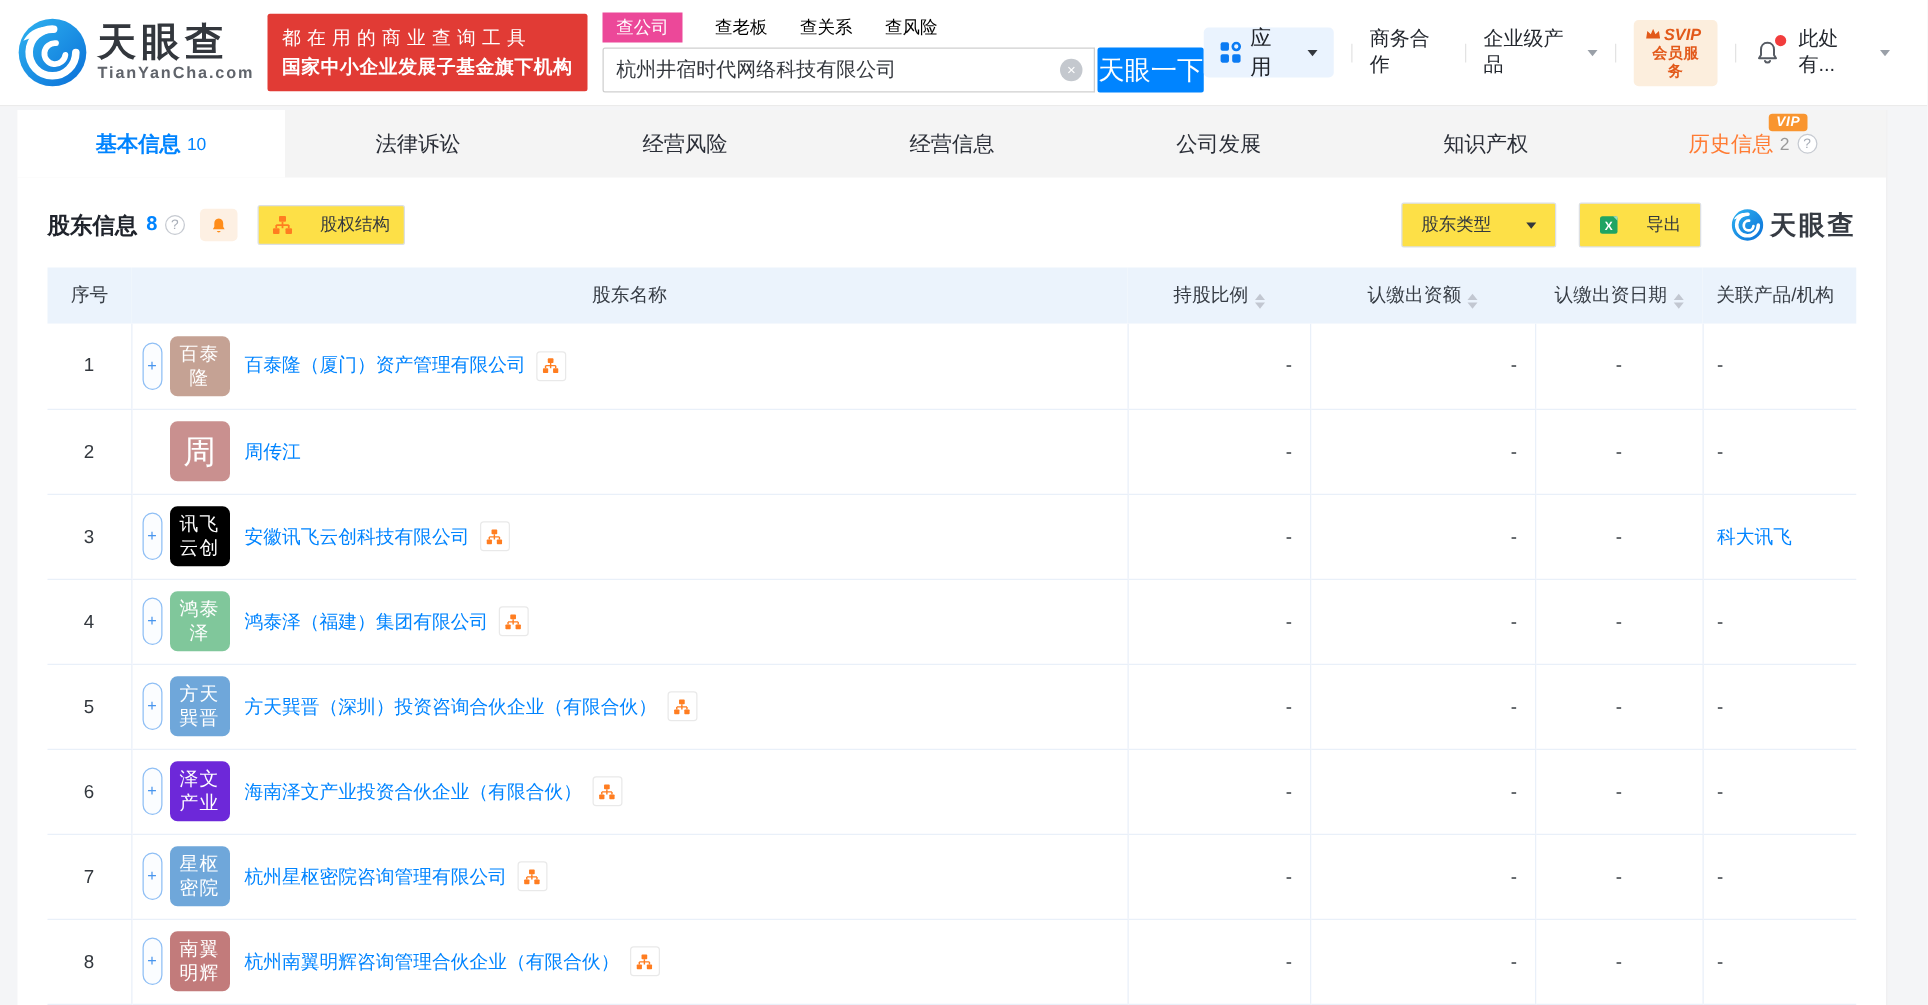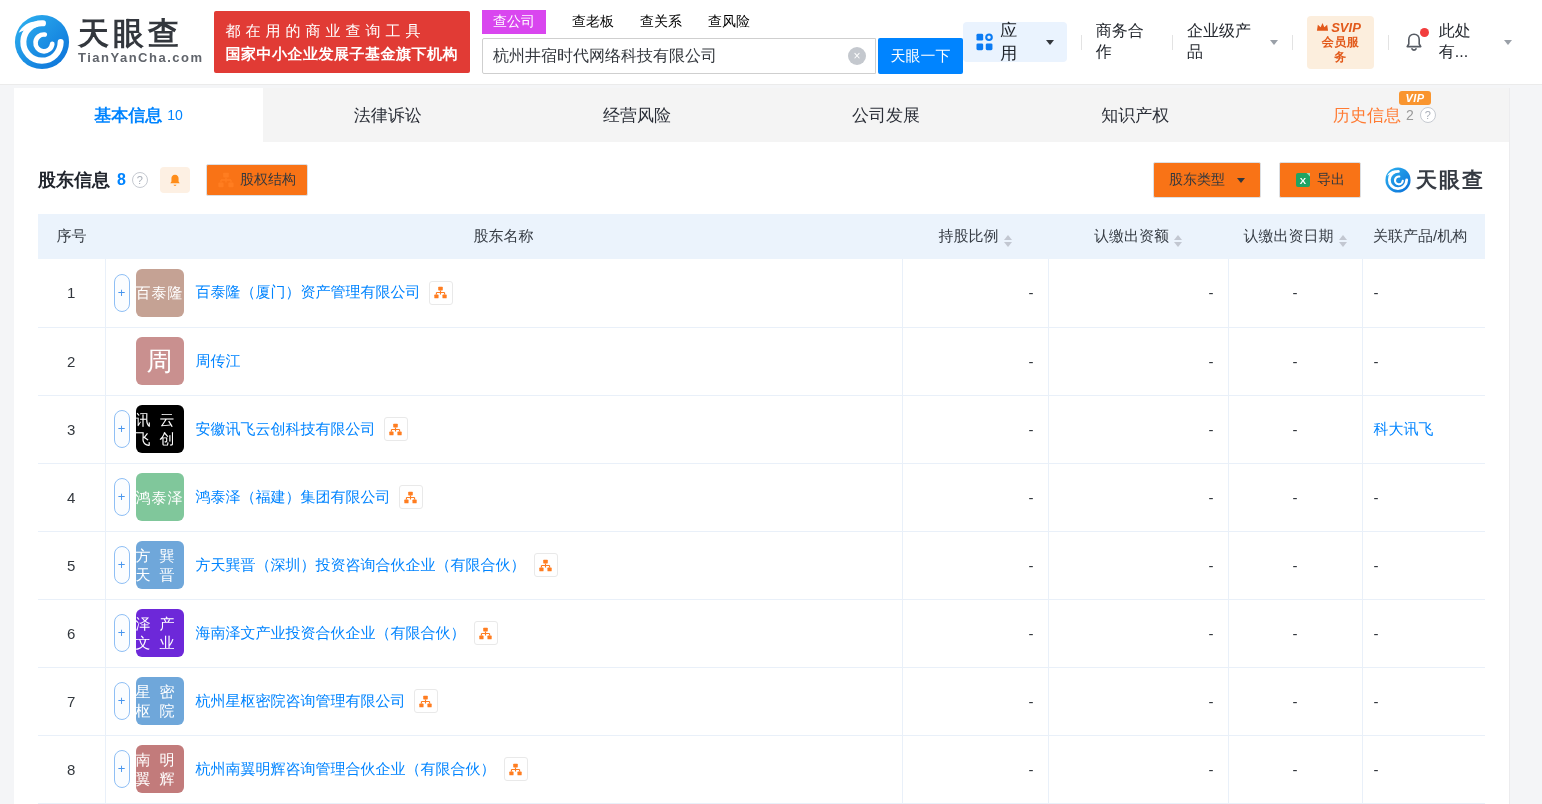--- a/index.html
+++ b/index.html
@@ -14,26 +14,26 @@
 .swirl{width:56px;height:56px;display:block}
 .logo-txt{margin-left:8px}
 .logo-cn{font-size:31px;font-weight:800;letter-spacing:4px;color:#33373d;line-height:32px}
 .logo-en{font-size:13px;color:#60646b;letter-spacing:1.5px;line-height:16px;font-weight:700}
 .promo{margin-left:10px;background:#e13b35;color:#fff;padding:8px 12px;line-height:23px;font-size:15px;border-radius:2px}
 .promo1{letter-spacing:5px;font-weight:400;white-space:nowrap}
 .promo2{letter-spacing:.5px;font-weight:700;white-space:nowrap}
 .search{margin-left:12px}
 .stabs{display:flex;align-items:flex-end;gap:26px;margin-bottom:4px;height:24px}
 .stab{font-size:14px;color:#000000;padding:3px 0;cursor:pointer}
-.stab.active{background:#d946ef;color:#fff;padding:3px 11px}
+.stab.active{background:#ec4899;color:#fff;padding:3px 11px}
 .srow{display:flex}
 .sinwrap{position:relative;width:394px}
 .sinput{width:100%;height:36px;border:1px solid #cfcfcf;border-radius:2px 0 0 2px;font-size:16px;color:#33373d;padding:0 34px 0 10px;outline:none;font-family:inherit}
 .sclear{position:absolute;right:10px;top:9px;width:18px;height:18px;border-radius:50%;background:#c4c8ce;color:#fff;font-size:12px;line-height:18px;text-align:center;cursor:pointer}
-.sbtn{height:36px;width:85px;margin-left:2px;background:#0084ff;color:#fff;font-size:15px;border-radius:2px}
+.sbtn{height:36px;width:85px;margin-left:2px;background:#0084ff;color:#fff;font-size:21px;border-radius:2px}
 .tmenu{margin-left:auto;margin-right:30px;display:flex;align-items:center;gap:14px}
 .apps{display:flex;align-items:center;gap:7px;background:#eaf3fe;border-radius:4px;height:40px;padding:6px 13px;cursor:pointer;font-size:17px;color:#20242b}
 .grid-ic{width:18px;height:18px}
 .vline{width:1px;height:15px;background:#e3e3e3}
 .mitem{display:flex;align-items:center;font-size:16px;color:#24282f}
 .caret{display:inline-block;width:0;height:0;border-left:4px solid transparent;border-right:4px solid transparent;border-top:5px solid #33373d;margin-left:6px}
 .caret.gray{border-top-color:#9aa0a8}
 .svip{background:#fceedd;border-radius:4px;padding:4px 9px;text-align:center;cursor:pointer;line-height:15px}
 .svip1{display:flex;align-items:center;gap:2px;font-size:13px;font-weight:700;font-style:italic;color:#e2591a}
 .svip2{font-size:12px;font-weight:700;color:#e2591a;letter-spacing:.5px}
@@ -54,21 +54,21 @@
 .vip-badge{position:absolute;top:3px;left:56%;background:#f9952f;color:#fff;font-size:11px;font-weight:700;font-style:italic;padding:1px 6px;border-radius:3px;letter-spacing:.5px}
 .qmark{display:inline-flex;align-items:center;justify-content:center;width:16px;height:16px;border:1px solid #c6cad1;border-radius:50%;color:#a8aeb8;font-size:11px;margin-left:6px;cursor:pointer;background:#fff}
 
 
 .content{padding:0 24px}
 .sec-head{display:flex;align-items:center;justify-content:space-between;padding:20px 0 16px}
 .sh-left,.sh-right{display:flex;align-items:center}
 .sec-title{font-size:18px;font-weight:700;color:#20242c}
 .sec-count{font-size:16px;font-weight:700;color:#0084ff;margin-left:7px}
 .bell-sub{width:30px;height:26px;background:#fdf0e3;border-radius:4px;display:inline-flex;align-items:center;justify-content:center;margin-left:12px;cursor:pointer}
-.btn{display:inline-flex;align-items:center;gap:6px;height:32px;border:1px solid #dcdfe3;border-radius:2px;background:#f97316;padding:0 11px;font-size:14px;color:#33383e}
+.btn{display:inline-flex;align-items:center;gap:22px;height:32px;border:1px solid #dcdfe3;border-radius:2px;background:#fde047;padding:0 11px;font-size:14px;color:#33383e}
 .btn.equity{margin-left:16px}
 .btn.type,.btn.export{height:36px;padding:0 15px}
 .btn.export{margin-left:18px}
 .orgic{color:#ff7d20;display:inline-flex}
 .wm{display:flex;align-items:center;gap:5px;margin-left:24px}
 .wm span{font-size:21px;font-weight:800;letter-spacing:2px;color:#363b43}
 
 
 .shtable{width:100%;border-collapse:collapse;table-layout:fixed}
 .shtable thead th{background:#ebf3fc;height:45px;font-size:15px;font-weight:400;color:#363c44;text-align:center}
@@ -79,21 +79,21 @@
 .sort .sd{border-top:5px solid #c2c7d1}
 .shtable tbody td{height:68px;border-bottom:1px solid #e9f0f9;font-size:15px;color:#33383e;background:#fff}
 .shtable tbody td+td{border-left:1px solid #e9f0f9}
 .td-no{text-align:center}
 .td-right{text-align:right;padding-right:14px}
 .td-center{text-align:center}
 .td-left{padding-left:11px}
 .name-flex{display:flex;align-items:center;padding-left:8px}
 .expand{width:16px;height:38px;border:1px solid #8fbff5;border-radius:8px;background:#fbfdff;color:#4795ee;font-size:13px;line-height:36px;text-align:center;margin-right:6px;cursor:pointer;flex:none}
 .expand.ph{visibility:hidden}
-.avatar{width:48px;height:48px;border-radius:6px;color:#fff;display:flex;flex-direction:row;align-items:center;justify-content:center;line-height:19px;font-size:15px;letter-spacing:1px;flex:none}
+.avatar{width:48px;height:48px;border-radius:6px;color:#fff;display:flex;flex-direction:column;align-items:center;justify-content:center;line-height:19px;font-size:15px;letter-spacing:1px;flex:none}
 .avatar.single{font-size:26px;letter-spacing:0}
 .name-link{color:#0084ff;font-size:15px;margin-left:12px}
 .chart-box{width:24px;height:24px;border:1px solid #e9e9e9;border-radius:3px;display:inline-flex;align-items:center;justify-content:center;margin-left:8px;color:#ff7d20;cursor:pointer;flex:none}
 .rel-link{color:#0084ff;font-size:15px}
 </style>
 </head>
 <body>
 
 <header class="topbar">
   <div class="logo">
@@ -186,20 +186,23 @@
           <span>基本信息</span>
           <span class="cnt">10</span>
         </div>
         <div class="tab">
           <span>法律诉讼</span>
         </div>
         <div class="tab">
           <span>经营风险</span>
         </div>
         <div class="tab">
+          <span>经营信息</span>
+        </div>
+        <div class="tab">
           <span>公司发展</span>
         </div>
         <div class="tab">
           <span>知识产权</span>
         </div>
         <div class="tab orange">
           <span>历史信息</span>
           <span class="cnt">2</span>
           <span class="qmark">?</span>
           <span class="vip-badge">VIP</span>

